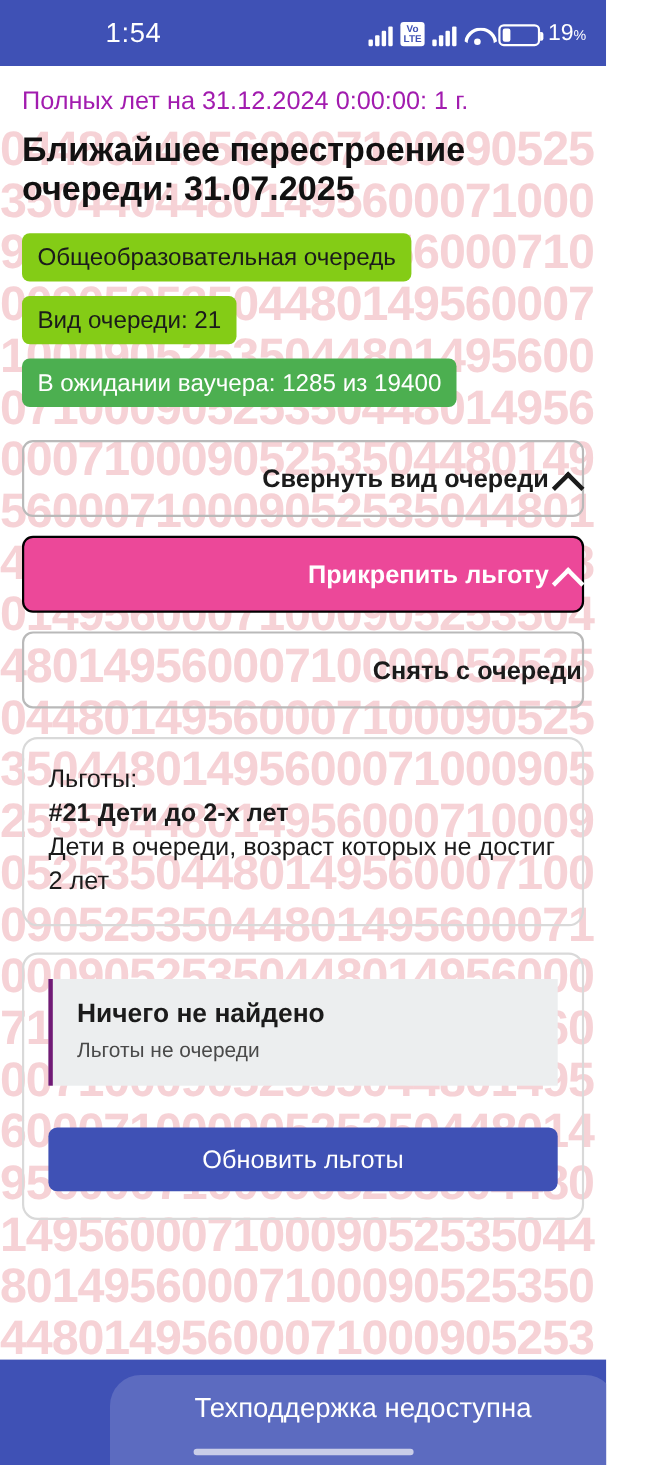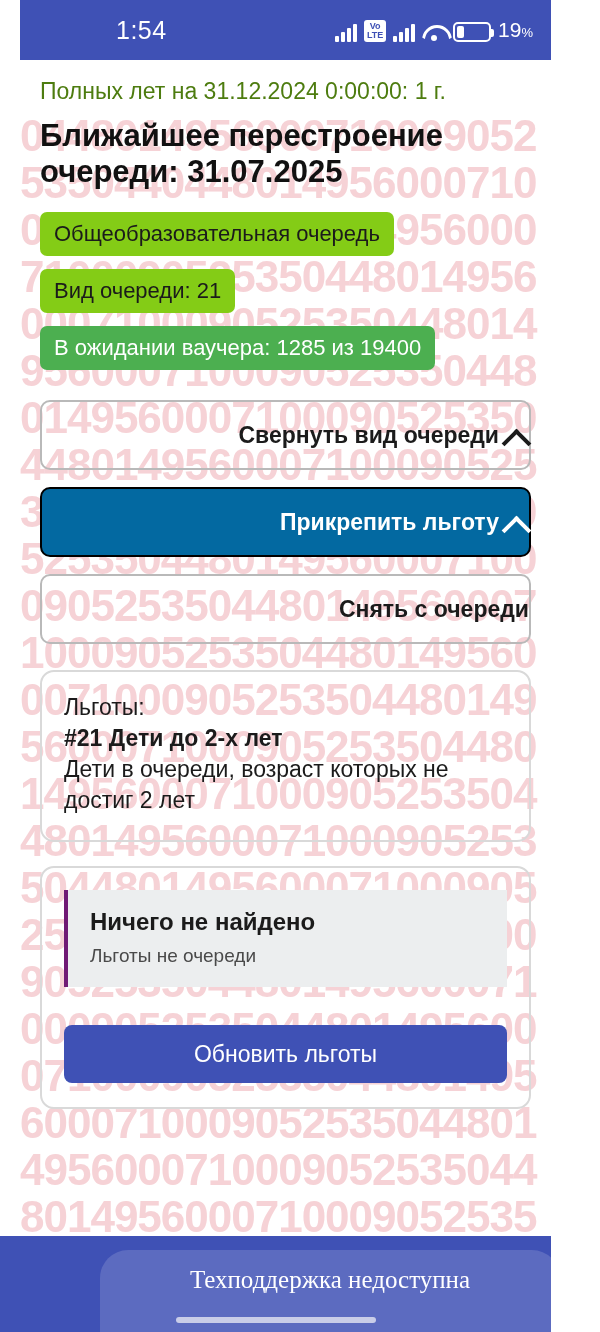--- a/index.html
+++ b/index.html
@@ -9,21 +9,20 @@
     overflow: hidden;
     font-family: "Liberation Sans", sans-serif;
     background: #ffffff;
   }
   #phone {
     position: relative;
     width: 551px;
     height: 1332px;
     background: #ffffff;
     overflow: hidden;
-    padding-left: 20px;
   }
 
   
   .statusbar {
     position: relative;
     height: 60px;
     background: #3f51b5;
     color: #ffffff;
     display: flex;
     align-items: center;
@@ -139,21 +138,21 @@
     padding-top: 52px;
   }
   .page {
     position: relative;
     z-index: 2;
     padding: 18px 20px 0 20px;
   }
 
   .line-plain {
     font-size: 23px;
-    color: #4d7c0f;
+    color: #a21caf;
     margin-bottom: 13px;
   }
   .line-bold {
     font-size: 31px;
     font-weight: 700;
     color: #111111;
     margin-bottom: 22px;
   }
 
   .chip {
@@ -177,21 +176,21 @@
     font-size: 23px;
     font-weight: 700;
     margin-top: 17px;
   }
   .btn-outline {
     border: 2px solid #b9b9b9;
     background: transparent;
     color: #1b1b1b;
   }
   .btn-dark {
-    background: #0369a1;
+    background: #ec4899;
     color: #ffffff;
     border: 2px solid #000000;
   }
   .chev {
     width: 26px;
     height: 15px;
     position: relative;
     display: inline-block;
   }
   .chev::before {
@@ -248,21 +247,20 @@
   }
 
   
   .bottom {
     position: absolute;
     left: 0; bottom: 0;
     width: 600px;
     height: 96px;
     background: #3f51b5;
     z-index: 30;
-    font-family: Liberation Serif, serif;
   }
   .support-pill {
     position: absolute;
     left: 100px;
     top: 14px;
     width: 460px;
     height: 82px;
     background: #5c6bc0;
     border-radius: 28px 28px 0 0;
     display: flex;

